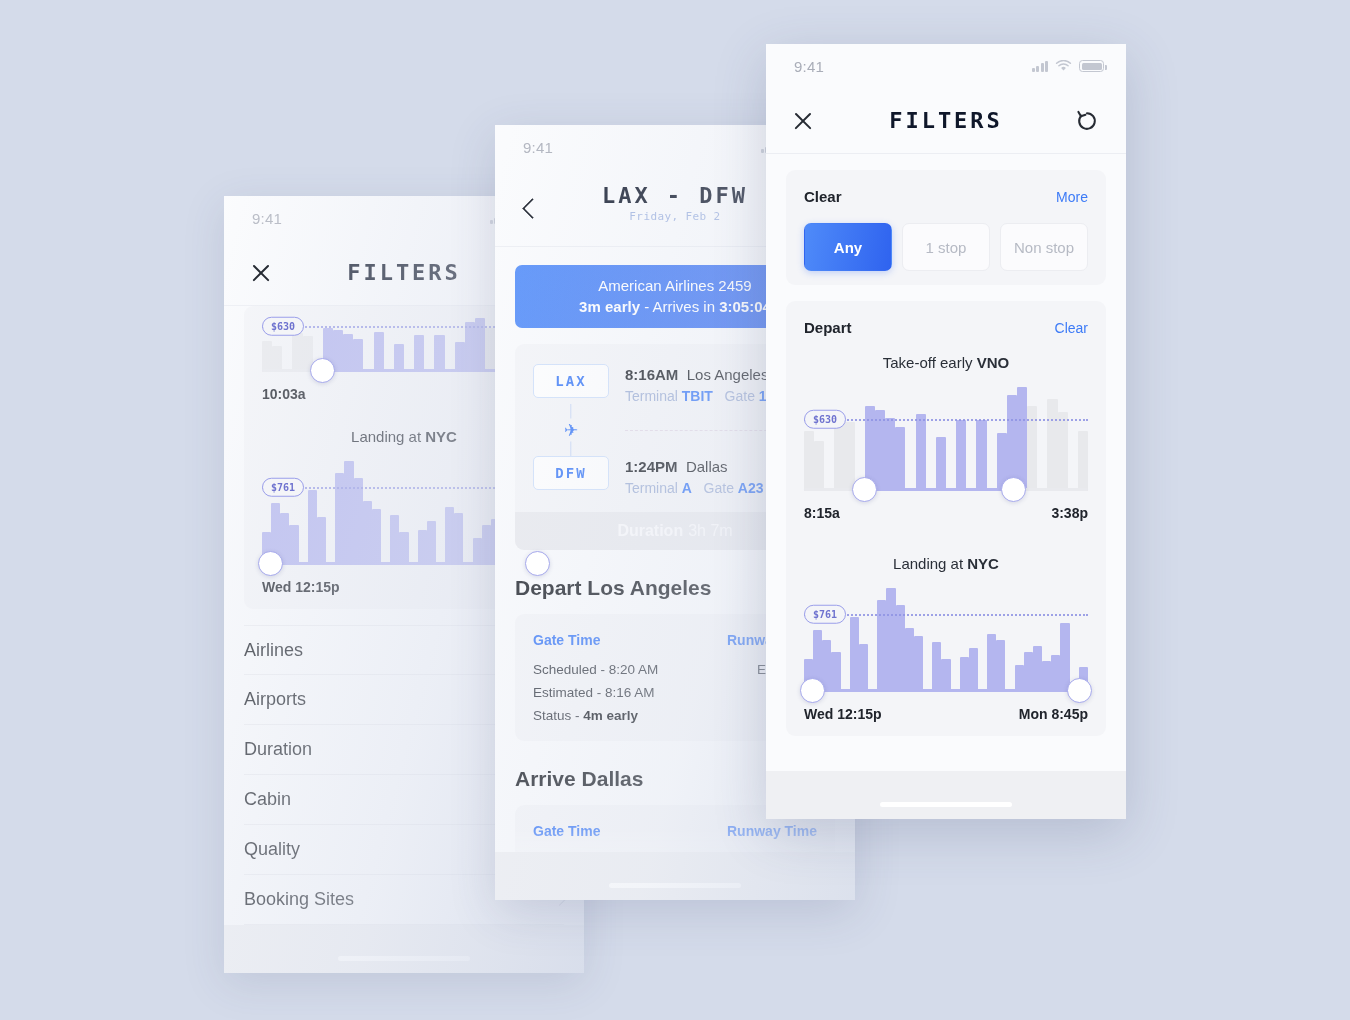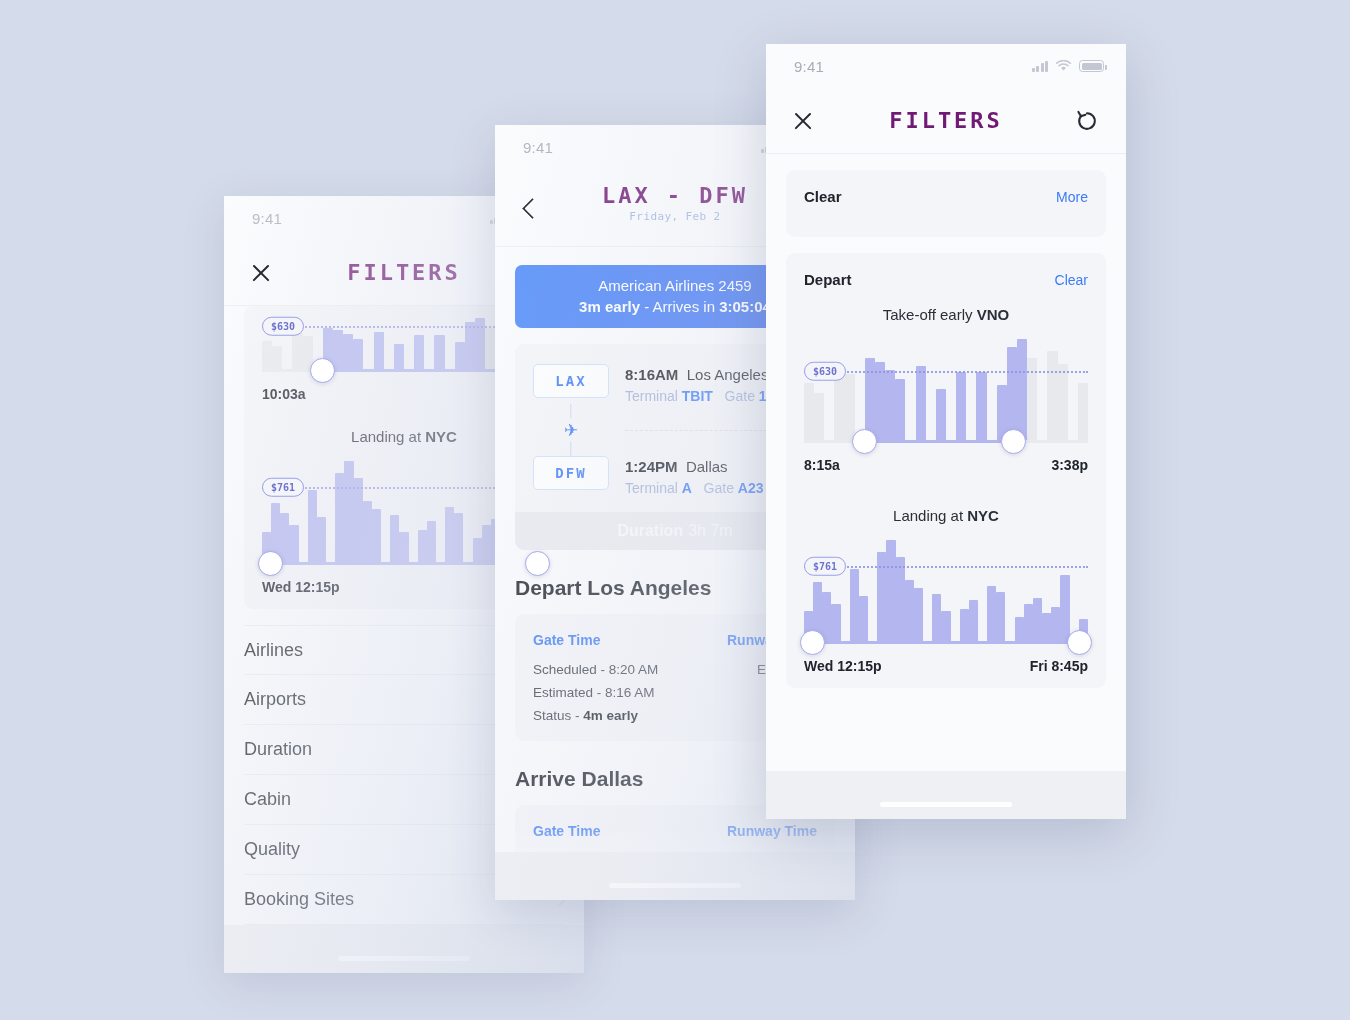--- a/index.html
+++ b/index.html
@@ -51,21 +51,21 @@
   .batt::before { content:""; position:absolute; right:-4px; top:3.5px; width:2px; height:5px;
                   background:#c3c7d1; border-radius:0 1px 1px 0; }
 
   
   .navbar {
     height: 66px; display: flex; align-items: center; justify-content: space-between;
     padding: 0 26px; border-bottom: 1px solid #eceef3; position: relative;
   }
   .nav-title {
     position: absolute; left: 0; right: 0; text-align: center;
-    font-size: 22px; font-weight: 700; color: #701a75;
+    font-size: 22px; font-weight: 700; color: #0f172a;
     letter-spacing: 3px; font-family: "DejaVu Sans Mono", monospace;
   }
   .nav-sub {
     position: absolute; left: 0; right: 0; top: 41px; text-align: center;
     font-size: 11px; color: #9fb3e0; font-family: "DejaVu Sans Mono", monospace;
     letter-spacing: .4px;
   }
   .x-ico { width: 22px; height: 22px; position: relative; z-index: 2; cursor: pointer; }
   .x-ico::before, .x-ico::after {
     content: ""; position: absolute; left: 0; top: 10px; width: 22px; height: 2.2px;
@@ -496,20 +496,25 @@
         <path d="M12 4.8a7.2 7.2 0 1 1-5.3 2.3" fill="none" stroke="#262b33" stroke-width="1.9" stroke-linecap="round"></path>
         <path d="M4.1 3.6 6.4 7.6 10.6 6.2" fill="none" stroke="#262b33" stroke-width="1.9" stroke-linecap="round" stroke-linejoin="round"></path>
       </svg>
     </div>
 
     <div class="card">
       <div class="card-head">
         <span class="card-title">Clear</span>
         <span class="card-action">More</span>
       </div>
+      <div class="segmented" id="rf-stops">
+          <div class="seg active">Any</div>
+          <div class="seg">1 stop</div>
+          <div class="seg">Non stop</div>
+        </div>
     </div>
 
     <div class="card">
       <div class="card-head">
         <span class="card-title">Depart</span>
         <span class="card-action">Clear</span>
       </div>
 
       <div class="chart-block">
         <div class="chart-cap"><span>Take-off early </span><b>VNO</b></div>
@@ -597,21 +602,21 @@
           <div class="price-line" style="top:26px"></div>
           <div class="price-pill" style="top:26px">$761</div>
           <div class="track">
             <div class="track-fill" style="left:0;right:0"></div>
           </div>
           <div class="knob" style="left:-4px"></div>
           <div class="knob" style="right:-4px"></div>
         </div>
         <div class="chart-labels">
           <span>Wed 12:15p</span>
-          <span>Fri 8:45p</span>
+          <span>Mon 8:45p</span>
         </div>
       </div>
     </div>
 
     <div class="scroll-pad"></div>
     <div class="home-zone">
       <div class="home-bar"></div>
     </div>
   </div>
 

